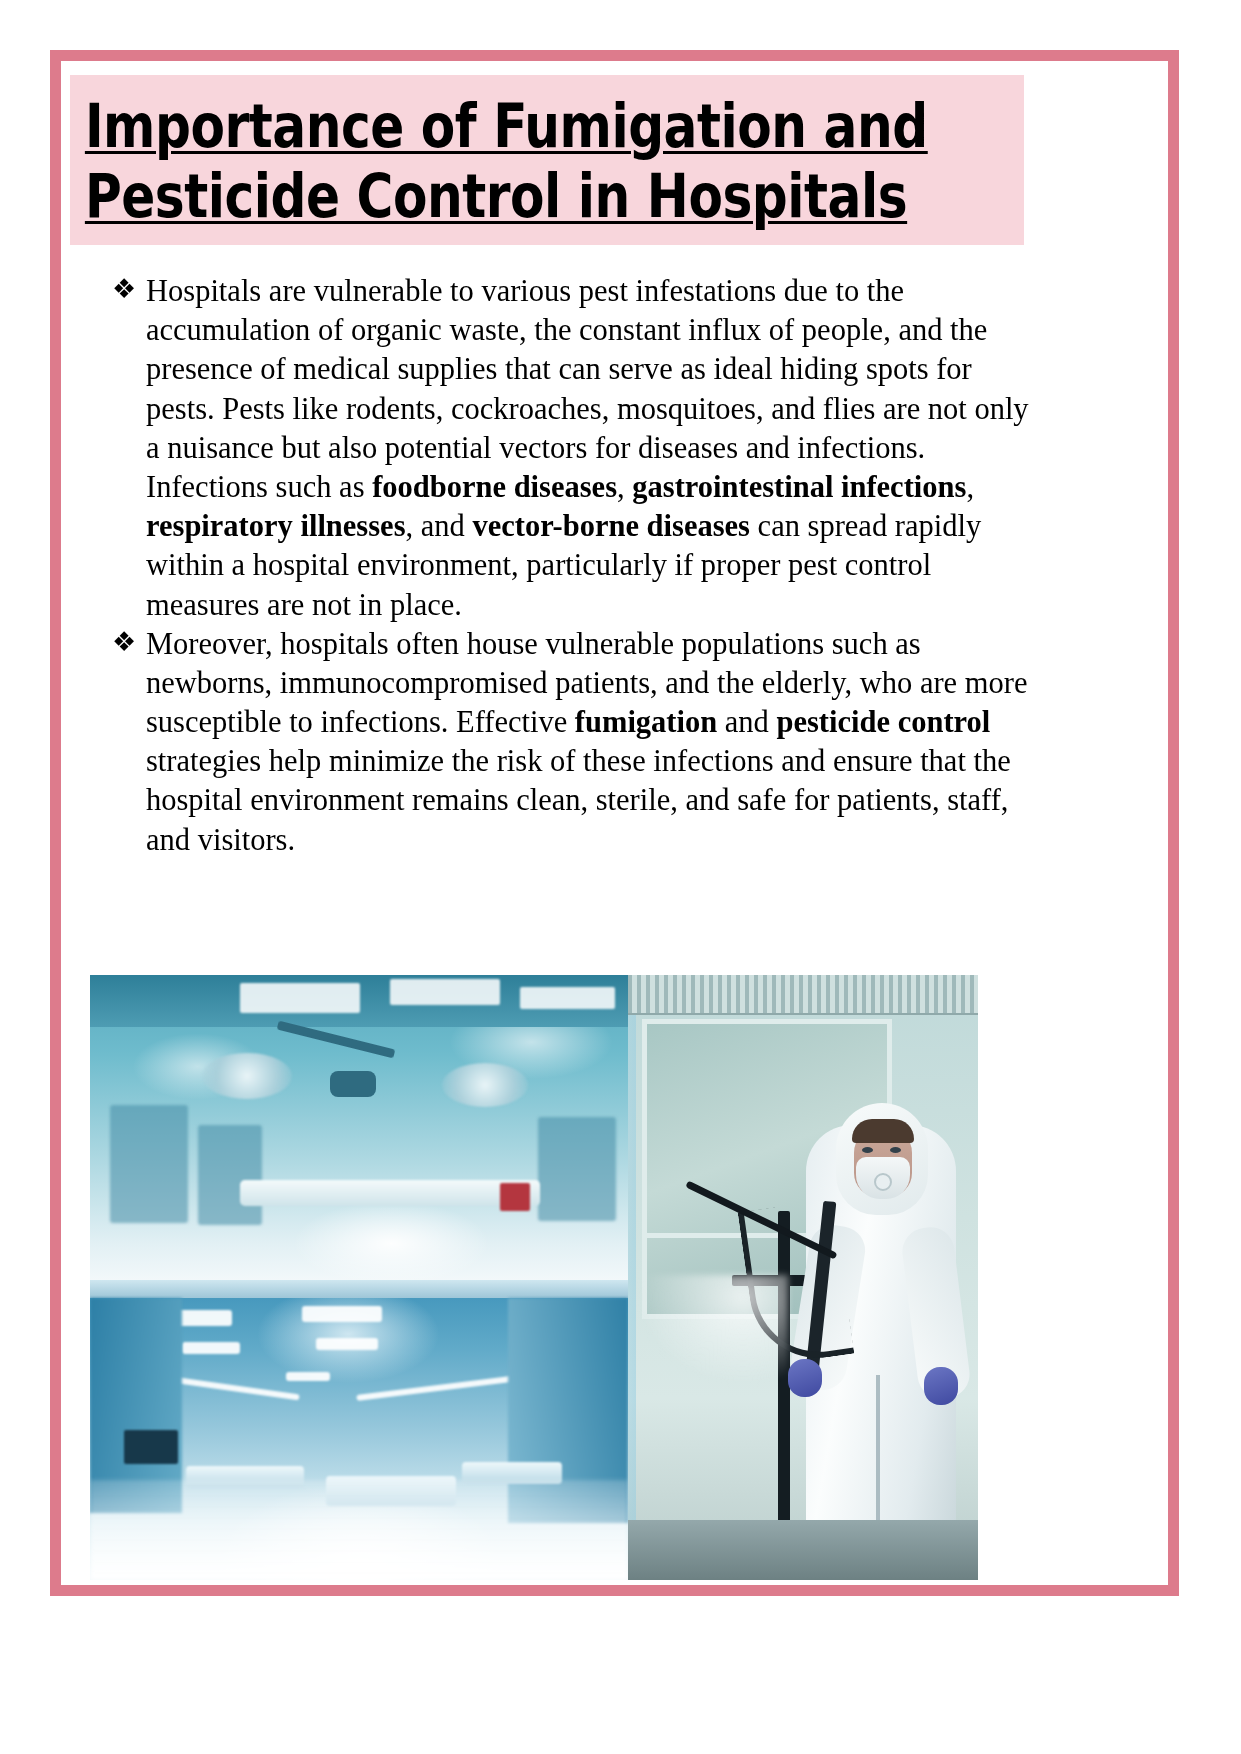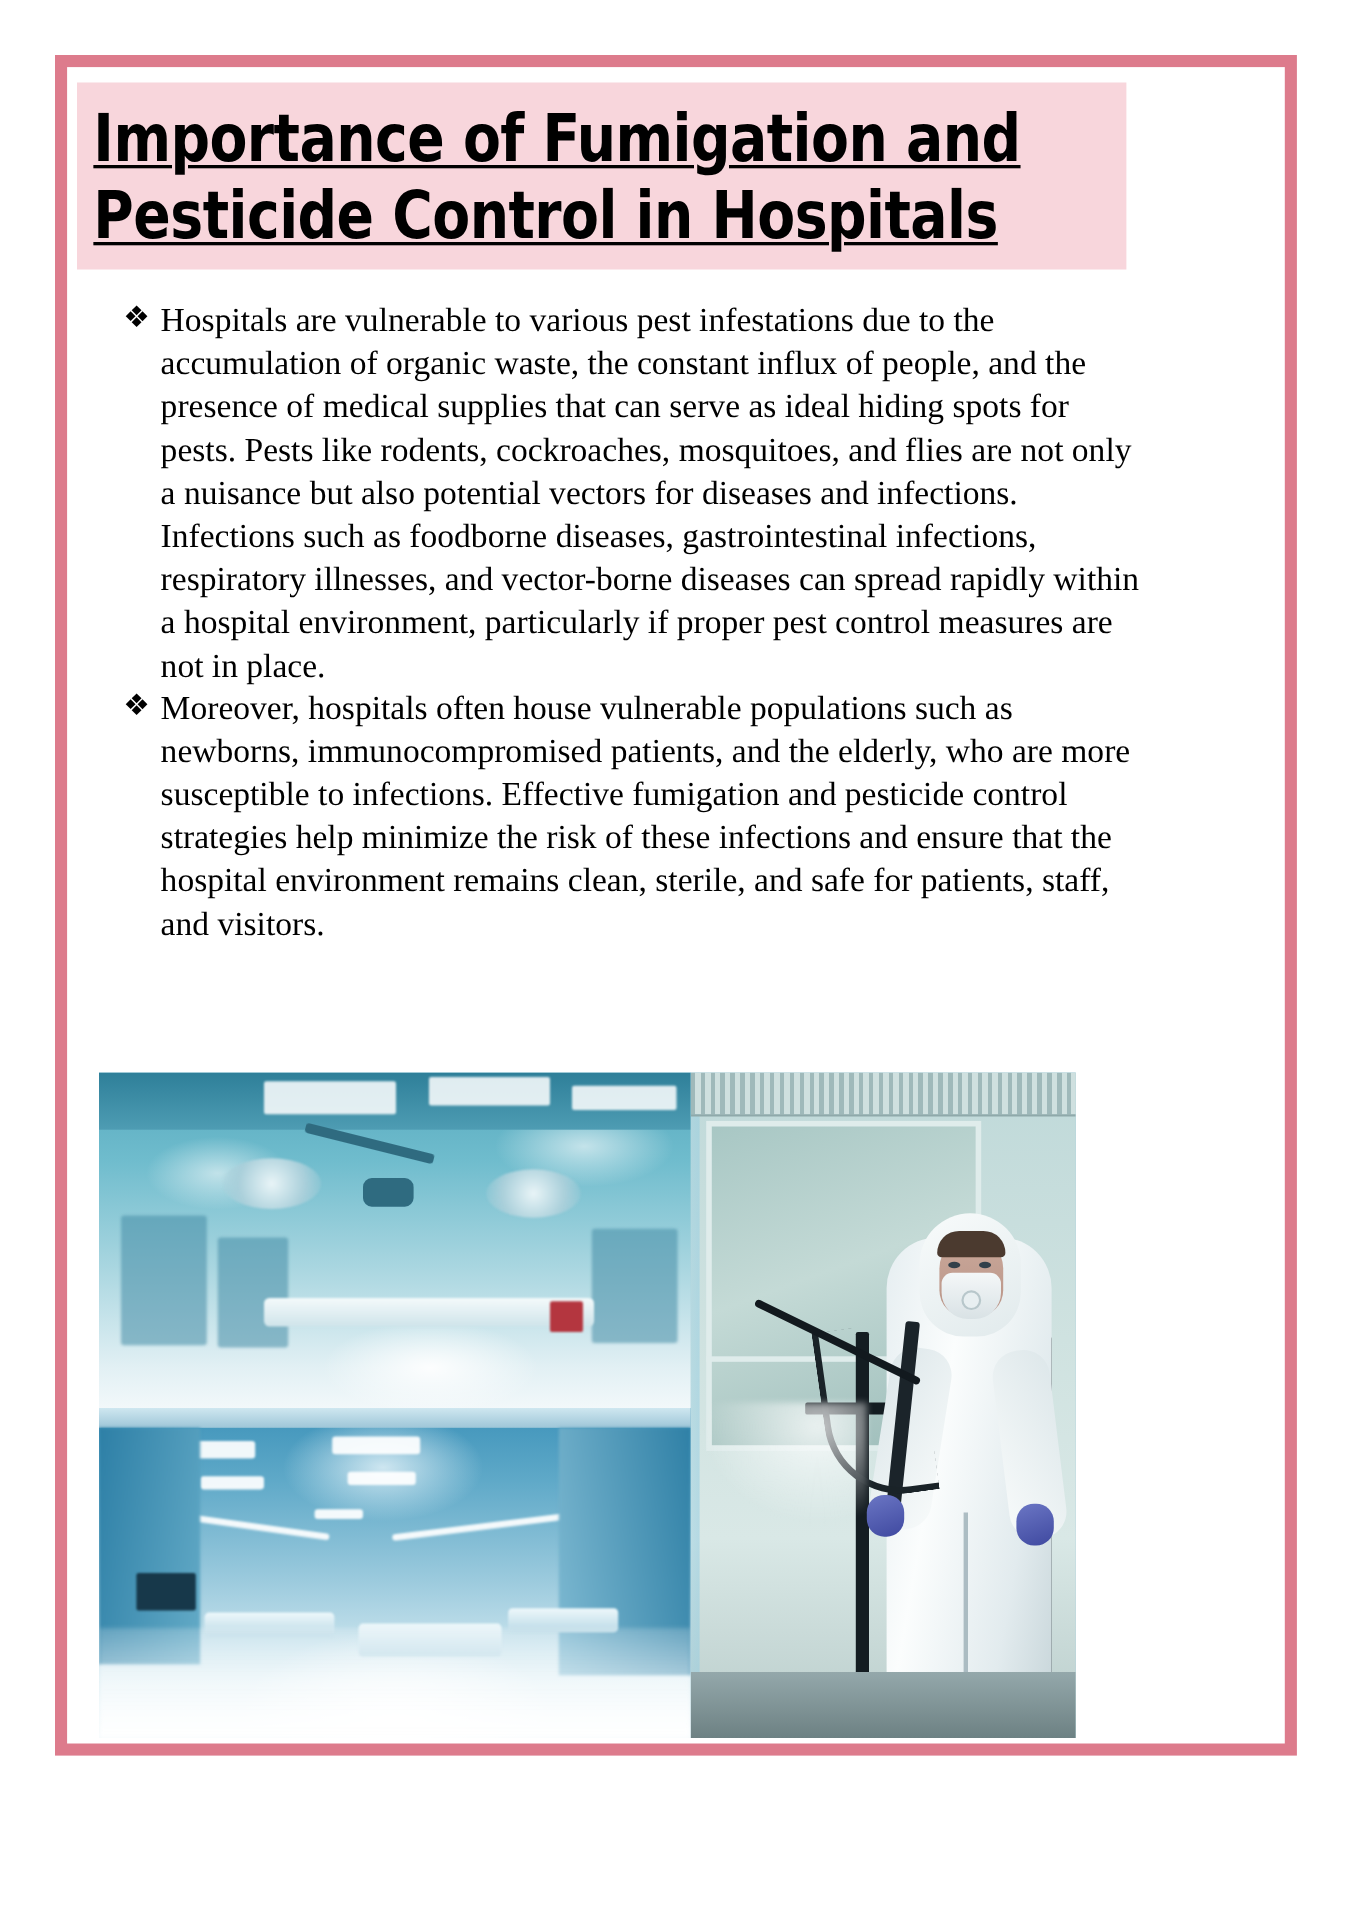--- a/index.html
+++ b/index.html
@@ -81,21 +81,21 @@
     width: 34px;
     font-size: 27px;
     line-height: 1.285;
     color: #000000;
     font-family: "DejaVu Sans", sans-serif;
   }
   .bullet-text {
     flex: 1 1 auto;
   }
   .bullet-text b {
-    font-weight: normal;
+    font-weight: bold;
   }
 
   
   .photo {
     position: absolute;
     left: 90px;
     top: 975px;
     width: 888px;
     height: 605px;
     overflow: hidden;

